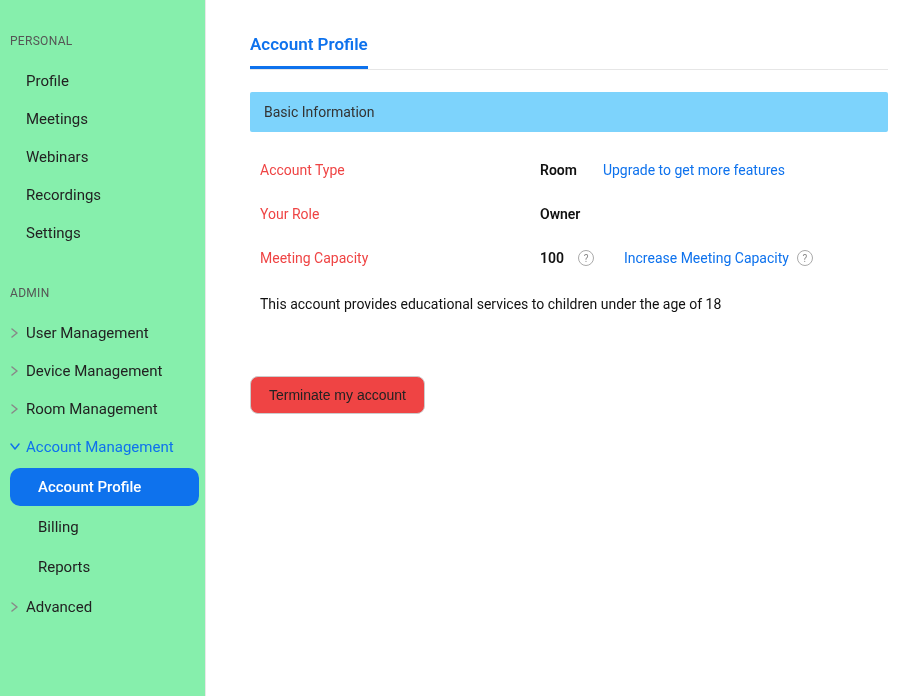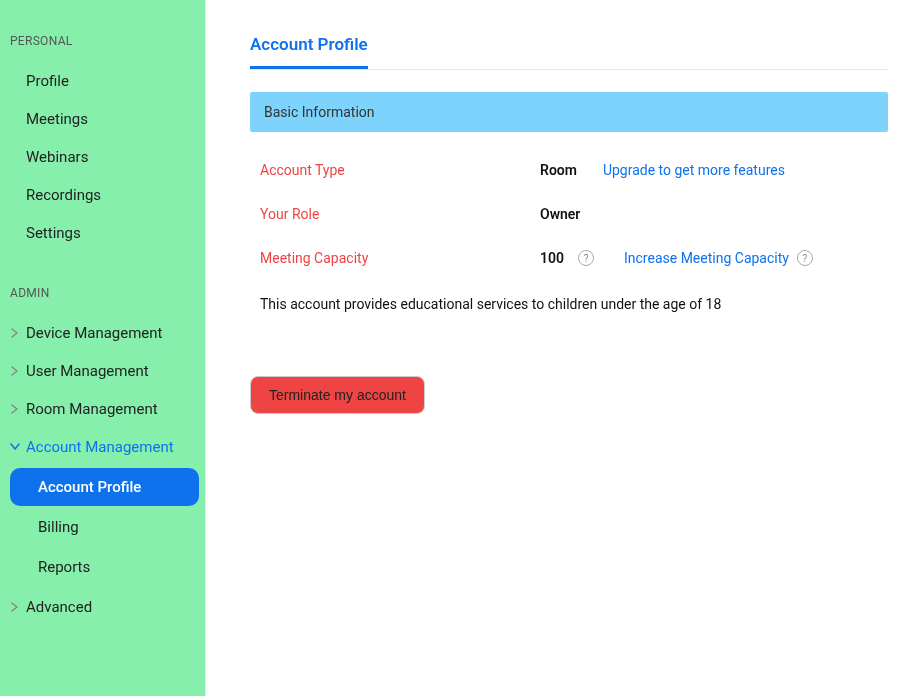--- a/index.html
+++ b/index.html
@@ -168,30 +168,30 @@
 
   <div class="admin-section">
     <div class="section-header">ADMIN</div>
 
     <div class="admin-group-header">
       <span class="chev">
         <svg width="8" height="10" viewBox="0 0 8 10">
             <path d="M1 1 L6 5 L1 9" stroke="currentColor" stroke-width="1.5" fill="none" stroke-linecap="round" stroke-linejoin="round"></path>
           </svg>
       </span>
+      <span>User Management</span>
+    </div>
+
+    <div class="admin-group-header">
+      <span class="chev">
+        <svg width="8" height="10" viewBox="0 0 8 10">
+            <path d="M1 1 L6 5 L1 9" stroke="currentColor" stroke-width="1.5" fill="none" stroke-linecap="round" stroke-linejoin="round"></path>
+          </svg>
+      </span>
       <span>Device Management</span>
-    </div>
-
-    <div class="admin-group-header">
-      <span class="chev">
-        <svg width="8" height="10" viewBox="0 0 8 10">
-            <path d="M1 1 L6 5 L1 9" stroke="currentColor" stroke-width="1.5" fill="none" stroke-linecap="round" stroke-linejoin="round"></path>
-          </svg>
-      </span>
-      <span>User Management</span>
     </div>
 
     <div class="admin-group-header">
       <span class="chev">
         <svg width="8" height="10" viewBox="0 0 8 10">
             <path d="M1 1 L6 5 L1 9" stroke="currentColor" stroke-width="1.5" fill="none" stroke-linecap="round" stroke-linejoin="round"></path>
           </svg>
       </span>
       <span>Room Management</span>
     </div>

